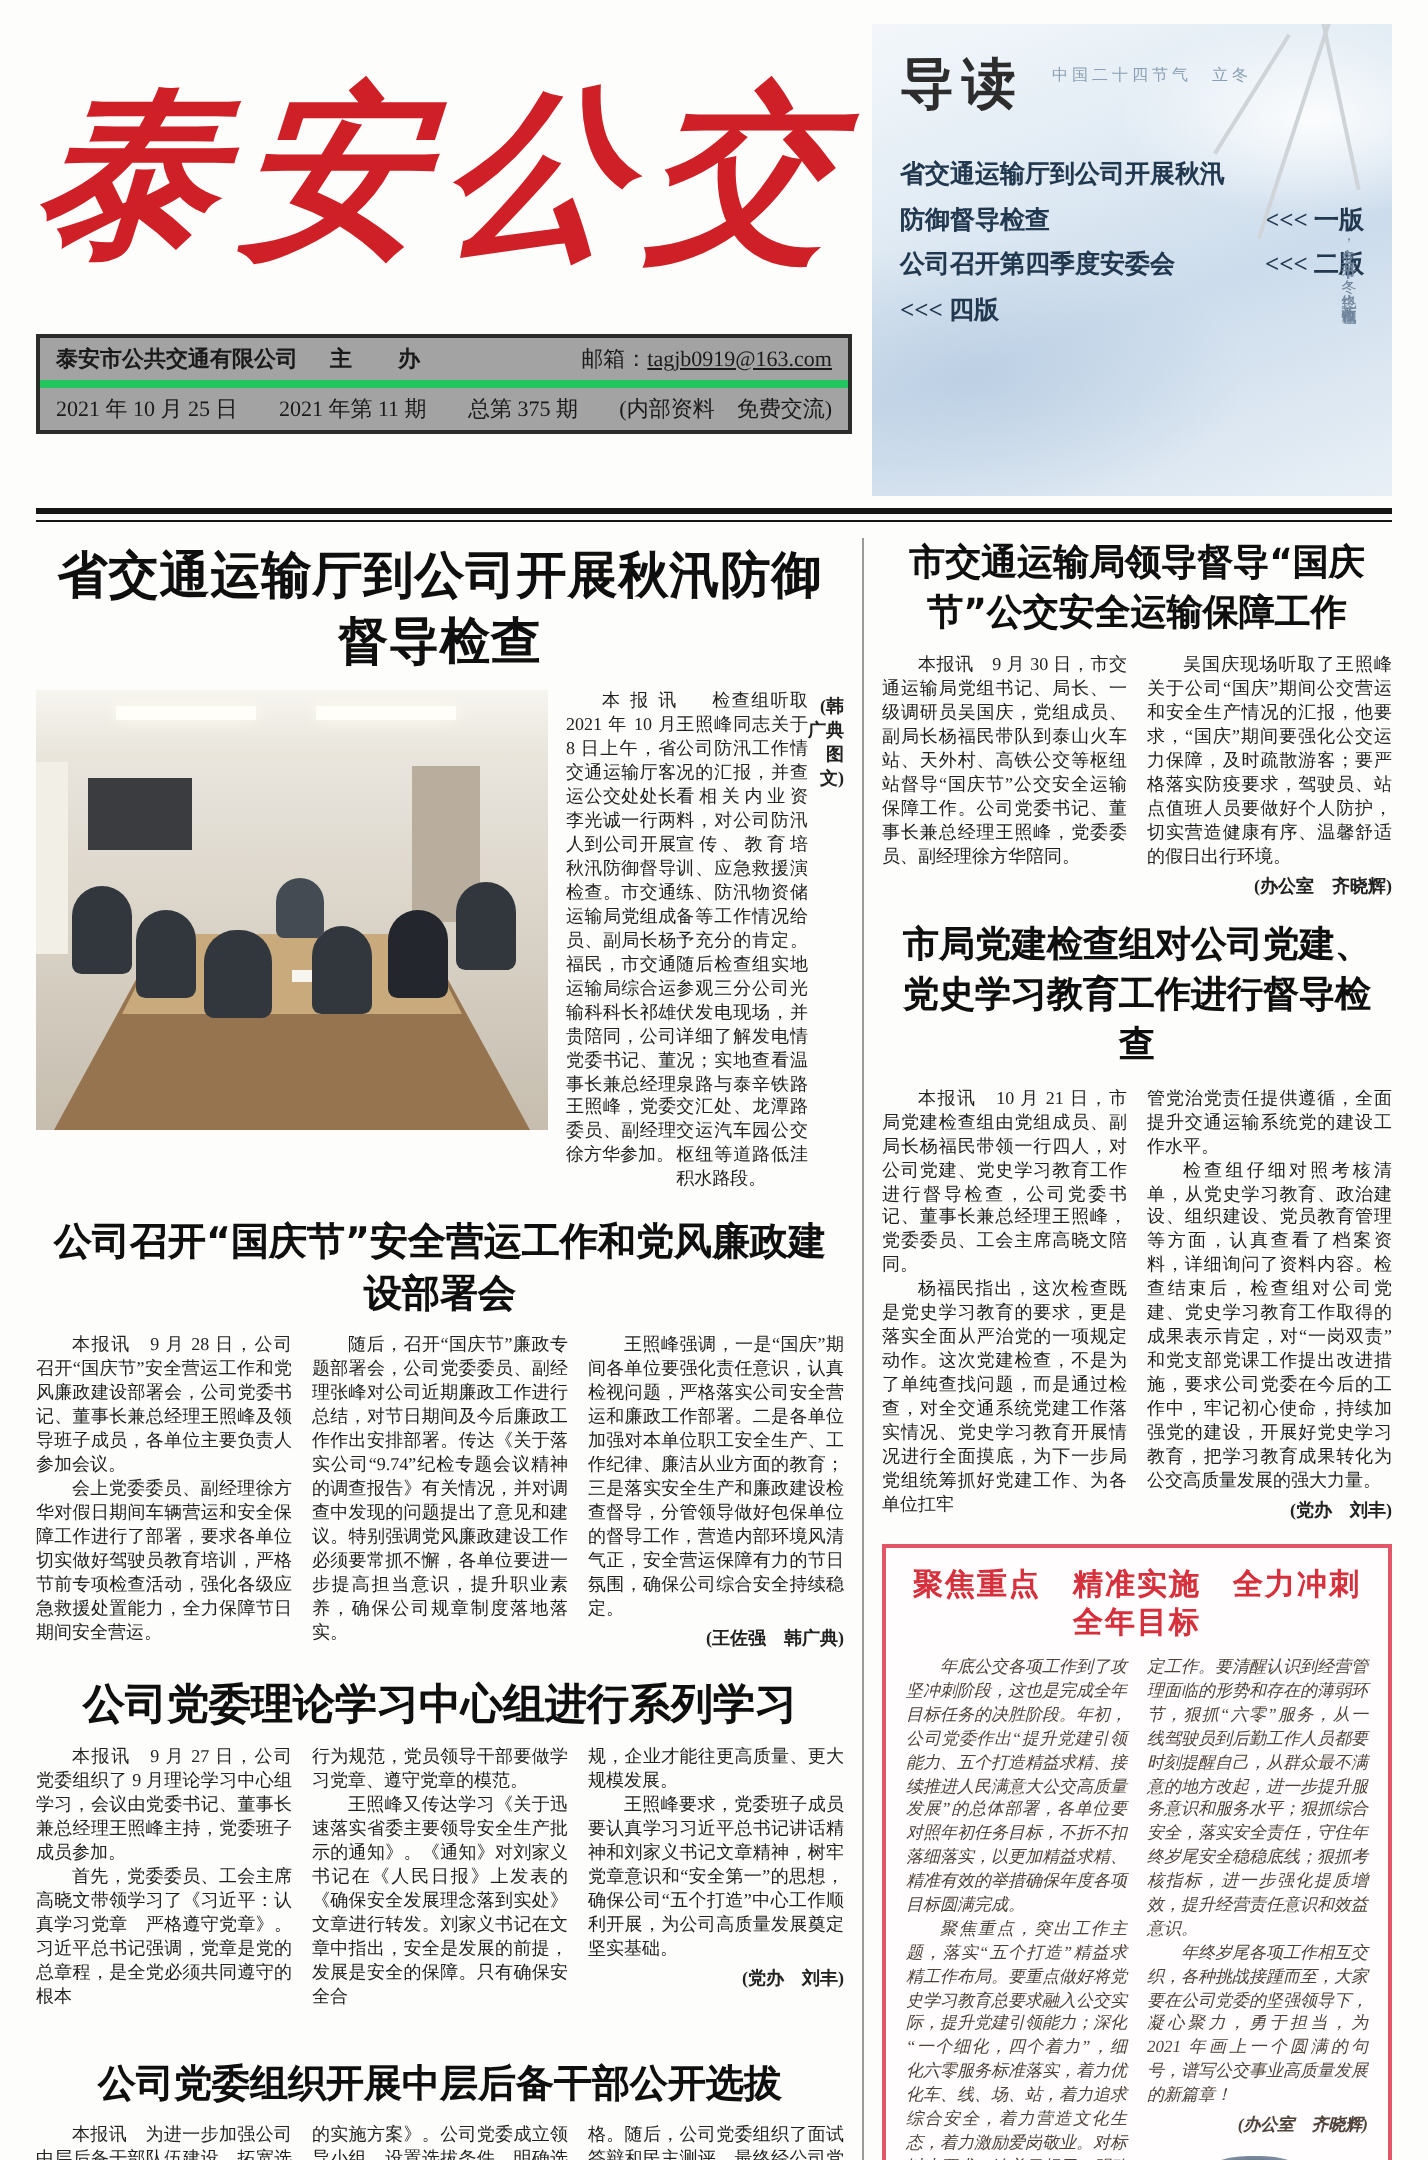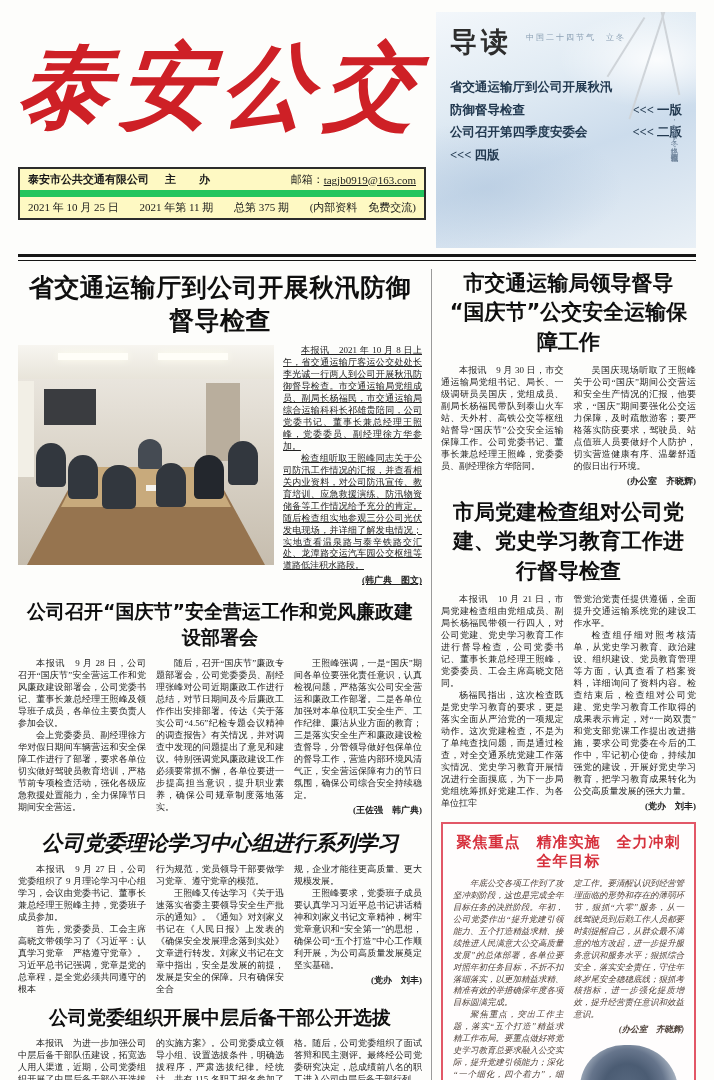--- a/index.html
+++ b/index.html
@@ -16,23 +16,23 @@
     height:150px; display:flex; align-items:center; justify-content:center;
     color:#ce2026; font-size:92px; font-weight:bold; font-style:italic;
     font-family:"DejaVu Serif", serif; letter-spacing:10px; transform:skewX(-4deg);
     white-space:nowrap;
   }
   .pinyin-bar {
     background:#2f90c5; color:#fff; height:26px; display:flex; align-items:center;
     justify-content:space-between; padding:0 30px; font-style:italic; font-weight:bold;
     font-size:15px; font-family:"Liberation Sans", sans-serif; letter-spacing:2px;
   }
-  .info-box { border:2px solid #2c2c2c; margin-top:5px; font-size:11px; background:#fef9c3; }
+  .info-box { border:2px solid #2c2c2c; margin-top:5px; font-size:11px; background:#a3a3a3; }
   .info-row { display:flex; align-items:center; padding:3px 8px; }
-  .info-row + .info-row { border-top:7px solid #22c55e; }
+  .info-row + .info-row { border-top:4px solid #22c55e; }
   .info-row .sp { flex:1; }
   .publisher { font-weight:bold; }
   .organizer { margin-left:16px; font-weight:bold; letter-spacing:6px; }
   .email { text-decoration:underline; }
   
   .guide {
     flex:1; position:relative; overflow:hidden; padding:12px 14px 10px;
     background:
       radial-gradient(ellipse 140px 70px at 85% 20%, rgba(255,255,255,.9), rgba(255,255,255,0) 70%),
       radial-gradient(ellipse 180px 90px at 20% 75%, rgba(176,198,221,.55), rgba(176,198,221,0) 75%),
@@ -58,23 +58,23 @@
   
   .double-rule { margin-top:6px; height:7px; border-top:3px solid #161616; border-bottom:1.5px solid #161616; }
   
   .main-row { display:flex; margin-top:4px; }
   .main-left { width:404px; }
   .col-divider { width:1px; background:#9a9a9a; margin:4px 9px 0; }
   .main-right { flex:1; min-width:0; }
   .hl { font-family:"DejaVu Sans", sans-serif; font-weight:bold; text-align:center; color:#0f0f0f; }
   .hl1 { font-size:25px; margin:6px 0 8px; letter-spacing:0.5px; }
   .hl2 { font-size:19px; margin:12px 0 7px; }
-  .hl3 { font-size:21px; margin:12px 0 7px;font-style:italic; }
-  .hl4 { font-size:19px; margin:9px 0 7px; }
-  .hlr { font-size:21px; line-height:1.4; margin:4px 6px 8px; }
+  .hl3 { font-size:21px; margin:12px 0 7px; }
+  .hl4 { font-size:19px; margin:24px 0 7px; }
+  .hlr { font-size:18px; line-height:1.4; margin:4px 6px 8px; }
   .body-text { font-size:9px; line-height:1.33; text-align:justify; color:#222; }
   p.para { text-indent:2em; }
   p.cont { text-indent:0; }
   .byline { text-align:right; font-weight:bold; margin-top:3px; }
   .cols { display:flex; gap:10px; }
   .cols .c { flex:1; min-width:0; }
   
   .art1-row { display:flex; gap:9px; }
   .photo { width:256px; height:220px; flex:none; position:relative; overflow:hidden;
            background:linear-gradient(#efece6 0%, #ddd7cc 45%, #c6bdae 100%); }
@@ -94,21 +94,21 @@
   .ph-paper { position:absolute; width:16px; height:6px; background:#f6f4ee; }
   .person { position:absolute; width:30px; height:44px; background:#32373e;
             border-radius:16px 16px 5px 5px; }
   .person.p1 { left:18px;  bottom:78px; }
   .person.p2 { left:50px;  bottom:66px; }
   .person.p3 { left:84px;  bottom:56px; width:34px; }
   .person.p4 { right:88px; bottom:58px; }
   .person.p5 { right:50px; bottom:66px; background:#23272d; }
   .person.p6 { right:16px; bottom:80px; }
   .person.p7 { left:120px; bottom:96px; width:24px; height:30px; background:#454b53; }
-  .art1-text { flex:1; min-width:0; display:flex; flex-direction:column;text-decoration:underline; }
+  .art1-text { flex:1; min-width:0; display:flex; flex-direction:row; }
   
   .edit-box { border:2.5px solid #e25767; margin-top:10px; padding:9px 10px 10px; background:#fffdfd; }
   .edit-title { color:#d6303c; font-weight:bold; text-align:center; font-size:15px;
                 font-family:"DejaVu Sans", sans-serif; letter-spacing:1px; margin-bottom:7px; }
   .edit-body { display:flex; gap:10px; font-size:8.5px; font-style:italic; color:#4f423a;
                line-height:1.4; text-align:justify; }
   .edit-body .c { flex:1; min-width:0; }
   .stamp { margin-top:7px; height:98px; position:relative; display:flex;
            align-items:center; justify-content:center; overflow:hidden; }
   .ink-blob { position:absolute; inset:2px 6px;
@@ -206,21 +206,21 @@
       </div>
 
       <div>
         <div class="hl hl2">公司召开“国庆节”安全营运工作和党风廉政建设部署会</div>
         <div class="cols body-text">
           <div class="c">
             <p class="para">本报讯　9 月 28 日，公司召开“国庆节”安全营运工作和党风廉政建设部署会，公司党委书记、董事长兼总经理王照峰及领导班子成员，各单位主要负责人参加会议。</p>
             <p class="para">会上党委委员、副经理徐方华对假日期间车辆营运和安全保障工作进行了部署，要求各单位切实做好驾驶员教育培训，严格节前专项检查活动，强化各级应急救援处置能力，全力保障节日期间安全营运。</p>
           </div>
           <div class="c">
-            <p class="para">随后，召开“国庆节”廉政专题部署会，公司党委委员、副经理张峰对公司近期廉政工作进行总结，对节日期间及今后廉政工作作出安排部署。传达《关于落实公司“4.56”纪检专题会议精神的调查报告》有关情况，并对调查中发现的问题提出了意见和建议。特别强调党风廉政建设工作必须要常抓不懈，各单位要进一步提高担当意识，提升职业素养，确保公司规章制度落地落实。</p>
+            <p class="para">随后，召开“国庆节”廉政专题部署会，公司党委委员、副经理张峰对公司近期廉政工作进行总结，对节日期间及今后廉政工作作出安排部署。传达《关于落实公司“9.74”纪检专题会议精神的调查报告》有关情况，并对调查中发现的问题提出了意见和建议。特别强调党风廉政建设工作必须要常抓不懈，各单位要进一步提高担当意识，提升职业素养，确保公司规章制度落地落实。</p>
           </div>
           <div class="c">
             <p class="para">王照峰强调，一是“国庆”期间各单位要强化责任意识，认真检视问题，严格落实公司安全营运和廉政工作部署。二是各单位加强对本单位职工安全生产、工作纪律、廉洁从业方面的教育；三是落实安全生产和廉政建设检查督导，分管领导做好包保单位的督导工作，营造内部环境风清气正，安全营运保障有力的节日氛围，确保公司综合安全持续稳定。</p>
             <div class="byline">(王佐强　韩广典)</div>
           </div>
         </div>
       </div>
 
       <div>
         <div class="hl hl3">公司党委理论学习中心组进行系列学习</div>
@@ -294,20 +294,21 @@
       <div class="edit-box">
         <div class="edit-title">聚焦重点　精准实施　全力冲刺全年目标</div>
         <div class="edit-body">
           <div class="c">
             <p class="para">年底公交各项工作到了攻坚冲刺阶段，这也是完成全年目标任务的决胜阶段。年初，公司党委作出“提升党建引领能力、五个打造精益求精、接续推进人民满意大公交高质量发展”的总体部署，各单位要对照年初任务目标，不折不扣落细落实，以更加精益求精、精准有效的举措确保年度各项目标圆满完成。</p>
             <p class="para">聚焦重点，突出工作主题，落实“五个打造”精益求精工作布局。要重点做好将党史学习教育总要求融入公交实际，提升党建引领能力；深化“一个细化，四个着力”，细化六零服务标准落实，着力优化车、线、场、站，着力追求综合安全，着力营造文化生态，着力激励爱岗敬业。对标以上要求，追着目标干，明确时限提速完成。</p>
 
           </div>
           <div class="c">
             <p class="cont">定工作。要清醒认识到经营管理面临的形势和存在的薄弱环节，狠抓“六零”服务，从一线驾驶员到后勤工作人员都要时刻提醒自己，从群众最不满意的地方改起，进一步提升服务意识和服务水平；狠抓综合安全，落实安全责任，守住年终岁尾安全稳稳底线；狠抓考核指标，进一步强化提质增效，提升经营责任意识和效益意识。</p>
+            <p class="para">年终岁尾各项工作相互交织，各种挑战接踵而至，大家要在公司党委的坚强领导下，凝心聚力，勇于担当，为 2021 年画上一个圆满的句号，谱写公交事业高质量发展的新篇章！</p>
             <div class="byline">(办公室　齐晓辉)</div>
             <div class="stamp">
               <div class="ink-blob"></div>
 
             </div>
           </div>
         </div>
       </div>
 
     </div>

